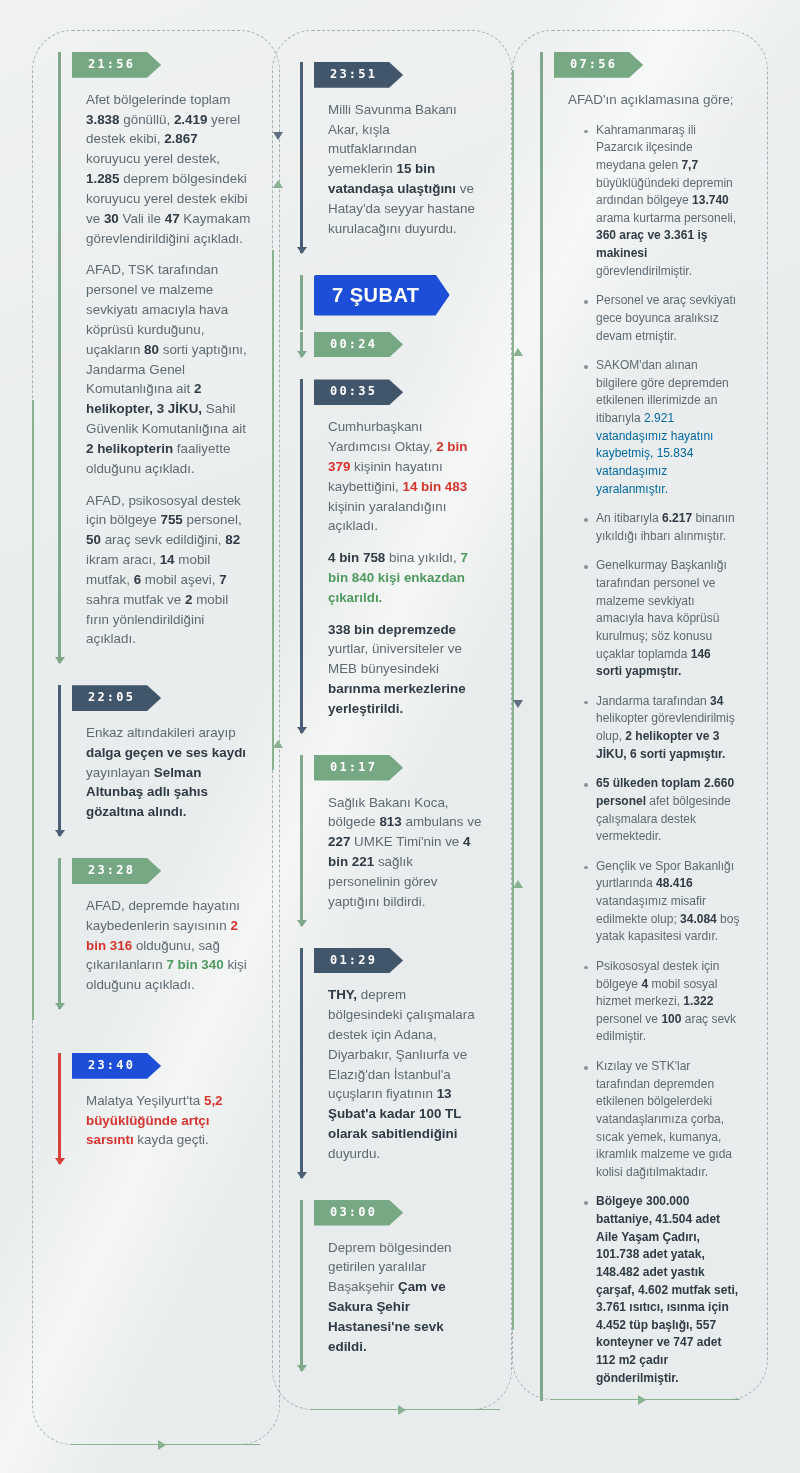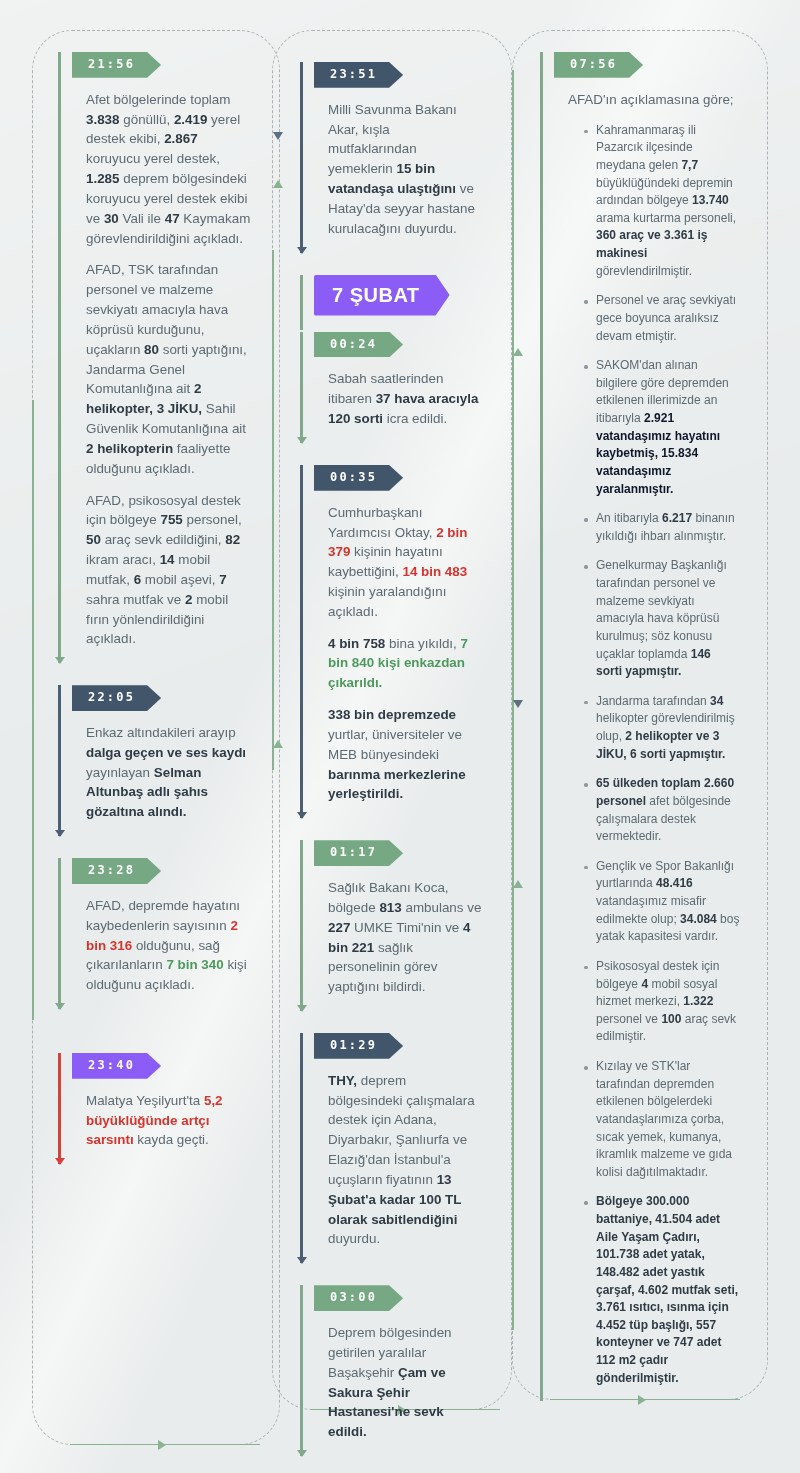--- a/index.html
+++ b/index.html
@@ -65,21 +65,21 @@
     display:inline-block;position:relative;
     padding:6px 26px 6px 16px;
     margin-left:0;
     color:#fff;font-size:12px;letter-spacing:2.2px;
     font-weight:700;font-family:"DejaVu Sans Mono","Liberation Mono",monospace;
     line-height:1.15;
     clip-path:polygon(0 0, calc(100% - 14px) 0, 100% 50%, calc(100% - 14px) 100%, 0 100%);
   }
   .badge.green{background:#77a884;}
   .badge.slate{background:#41556b;}
-  .badge.red  {background:#8b5cf6;}
+  .badge.red  {background:#1d4ed8;}
 
   .badge.big{
     font-size:20px;letter-spacing:1px;padding:9px 30px 9px 18px;
     font-family:"Liberation Sans","DejaVu Sans",sans-serif;letter-spacing:.5px;
     border-radius:2px 0 0 2px;
   }
 
   
   .body{padding:12px 6px 14px 14px;}
   .body p{
@@ -97,21 +97,21 @@
   ul.bl li{
     position:relative;margin:0 0 12px 0;padding-left:12px;
     font-size:12px;line-height:1.47;color:#5d6a72;
   }
   ul.bl li:last-child{margin-bottom:0;}
   ul.bl li:before{
     content:"";position:absolute;left:0;top:8px;
     width:3.5px;height:3.5px;border-radius:50%;background:#8c969c;
   }
   ul.bl li b{color:#2f3b45;font-weight:700;}
-  ul.bl li .r{color:#0f172a;font-weight:700;}
+  ul.bl li .r{color:#0369a1;font-weight:400;}
   .lead{font-size:13.4px;line-height:1.48;color:#5d6a72;margin:0;}
 
   .gap{height:22px;}
   .gap-sm{height:16px;}
 
   
   .conn{position:absolute;height:0;border-top:1.6px solid #89b291;}
   .conn .tip{
     position:absolute;top:-5px;width:0;height:0;
     border-top:5px solid transparent;border-bottom:5px solid transparent;
@@ -235,23 +235,20 @@
       <span class="badge red big">7 ŞUBAT</span>
     </div>
 
     <div class="gap-sm"></div>
 
     <div class="entry green">
       <span class="rail">
           <span class="head"></span>
         </span>
       <span class="badge green">00:24</span>
-      <div class="body">
-        <p>Sabah saatlerinden itibaren <b>37 hava aracıyla 120 sorti</b> icra edildi.</p>
-      </div>
     </div>
 
     <div class="gap"></div>
 
     <div class="entry slate">
       <span class="rail">
           <span class="head"></span>
         </span>
       <span class="badge slate">00:35</span>
       <div class="body">

